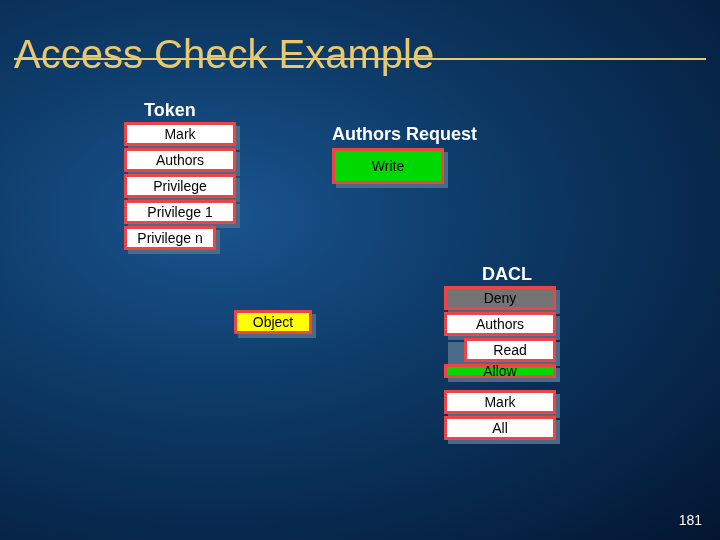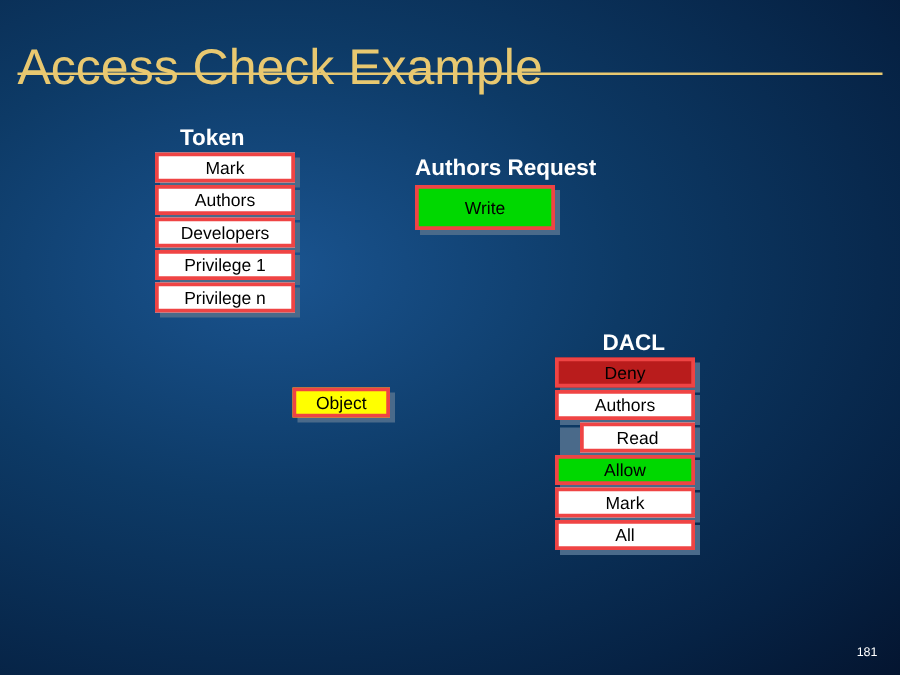--- a/index.html
+++ b/index.html
@@ -54,50 +54,50 @@
     border: 3px solid #ef4444;
     display: flex;
     align-items: center;
     justify-content: center;
     font-size: 14px;
     z-index: 1;
   }
   .white-box .inner { background: #fff; color: #000; }
   .green-box .inner { background: #00d800; color: #000; }
   .yellow-box .inner { background: #ffff00; color: #000; }
-  .red-box .inner { background: #b91c1c; color: #000; }
+  .red-box .inner { background: #737373; color: #000; }
   .page-num {
     position: absolute;
     bottom: 12px;
     right: 18px;
     color: #fff;
-    font-size: 10px;
+    font-size: 14px;
   }
 </style>
 </head>
 <body>
 
 <div class="title">Access Check Example</div>
 <div class="underline"></div>
 
 <div class="label" style="top:100px; left:144px;">Token</div>
 
 <div class="shadow-box white-box" style="top:122px; left:124px; width:112px; height:24px;">
     <div class="inner">Mark</div>
   </div>
 <div class="shadow-box white-box" style="top:148px; left:124px; width:112px; height:24px;">
     <div class="inner">Authors</div>
   </div>
 <div class="shadow-box white-box" style="top:174px; left:124px; width:112px; height:24px;">
-    <div class="inner">Developers</div>
+    <div class="inner">Privilege</div>
   </div>
 <div class="shadow-box white-box" style="top:200px; left:124px; width:112px; height:24px;">
     <div class="inner">Privilege 1</div>
   </div>
-<div class="shadow-box white-box" style="top:226px; left:124px; width:112px; height:24px;">
+<div class="shadow-box white-box" style="top:226px; left:124px; width:92px; height:24px;">
     <div class="inner">Privilege n</div>
   </div>
 
 <div class="label" style="top:124px; left:332px;">Authors Request</div>
 <div class="shadow-box green-box" style="top:148px; left:332px; width:112px; height:36px;">
     <div class="inner">Write</div>
   </div>
 
 <div class="label" style="top:264px; left:482px;">DACL</div>
 
@@ -107,21 +107,21 @@
 
 <div class="shadow-box red-box" style="top:286px; left:444px; width:112px; height:24px;">
     <div class="inner">Deny</div>
   </div>
 <div class="shadow-box white-box" style="top:312px; left:444px; width:112px; height:24px;">
     <div class="inner">Authors</div>
   </div>
 <div class="shadow-box white-box" style="top:338px; left:444px; width:112px; height:24px;padding-left:20px;">
     <div class="inner">Read</div>
   </div>
-<div class="shadow-box green-box" style="top:364px; left:444px; width:112px; height:24px;">
+<div class="shadow-box green-box" style="top:364px; left:444px; width:112px; height:14px;">
     <div class="inner">Allow</div>
   </div>
 <div class="shadow-box white-box" style="top:390px; left:444px; width:112px; height:24px;">
     <div class="inner">Mark</div>
   </div>
 <div class="shadow-box white-box" style="top:416px; left:444px; width:112px; height:24px;">
     <div class="inner">All</div>
   </div>
 
 <div class="page-num">181</div>

